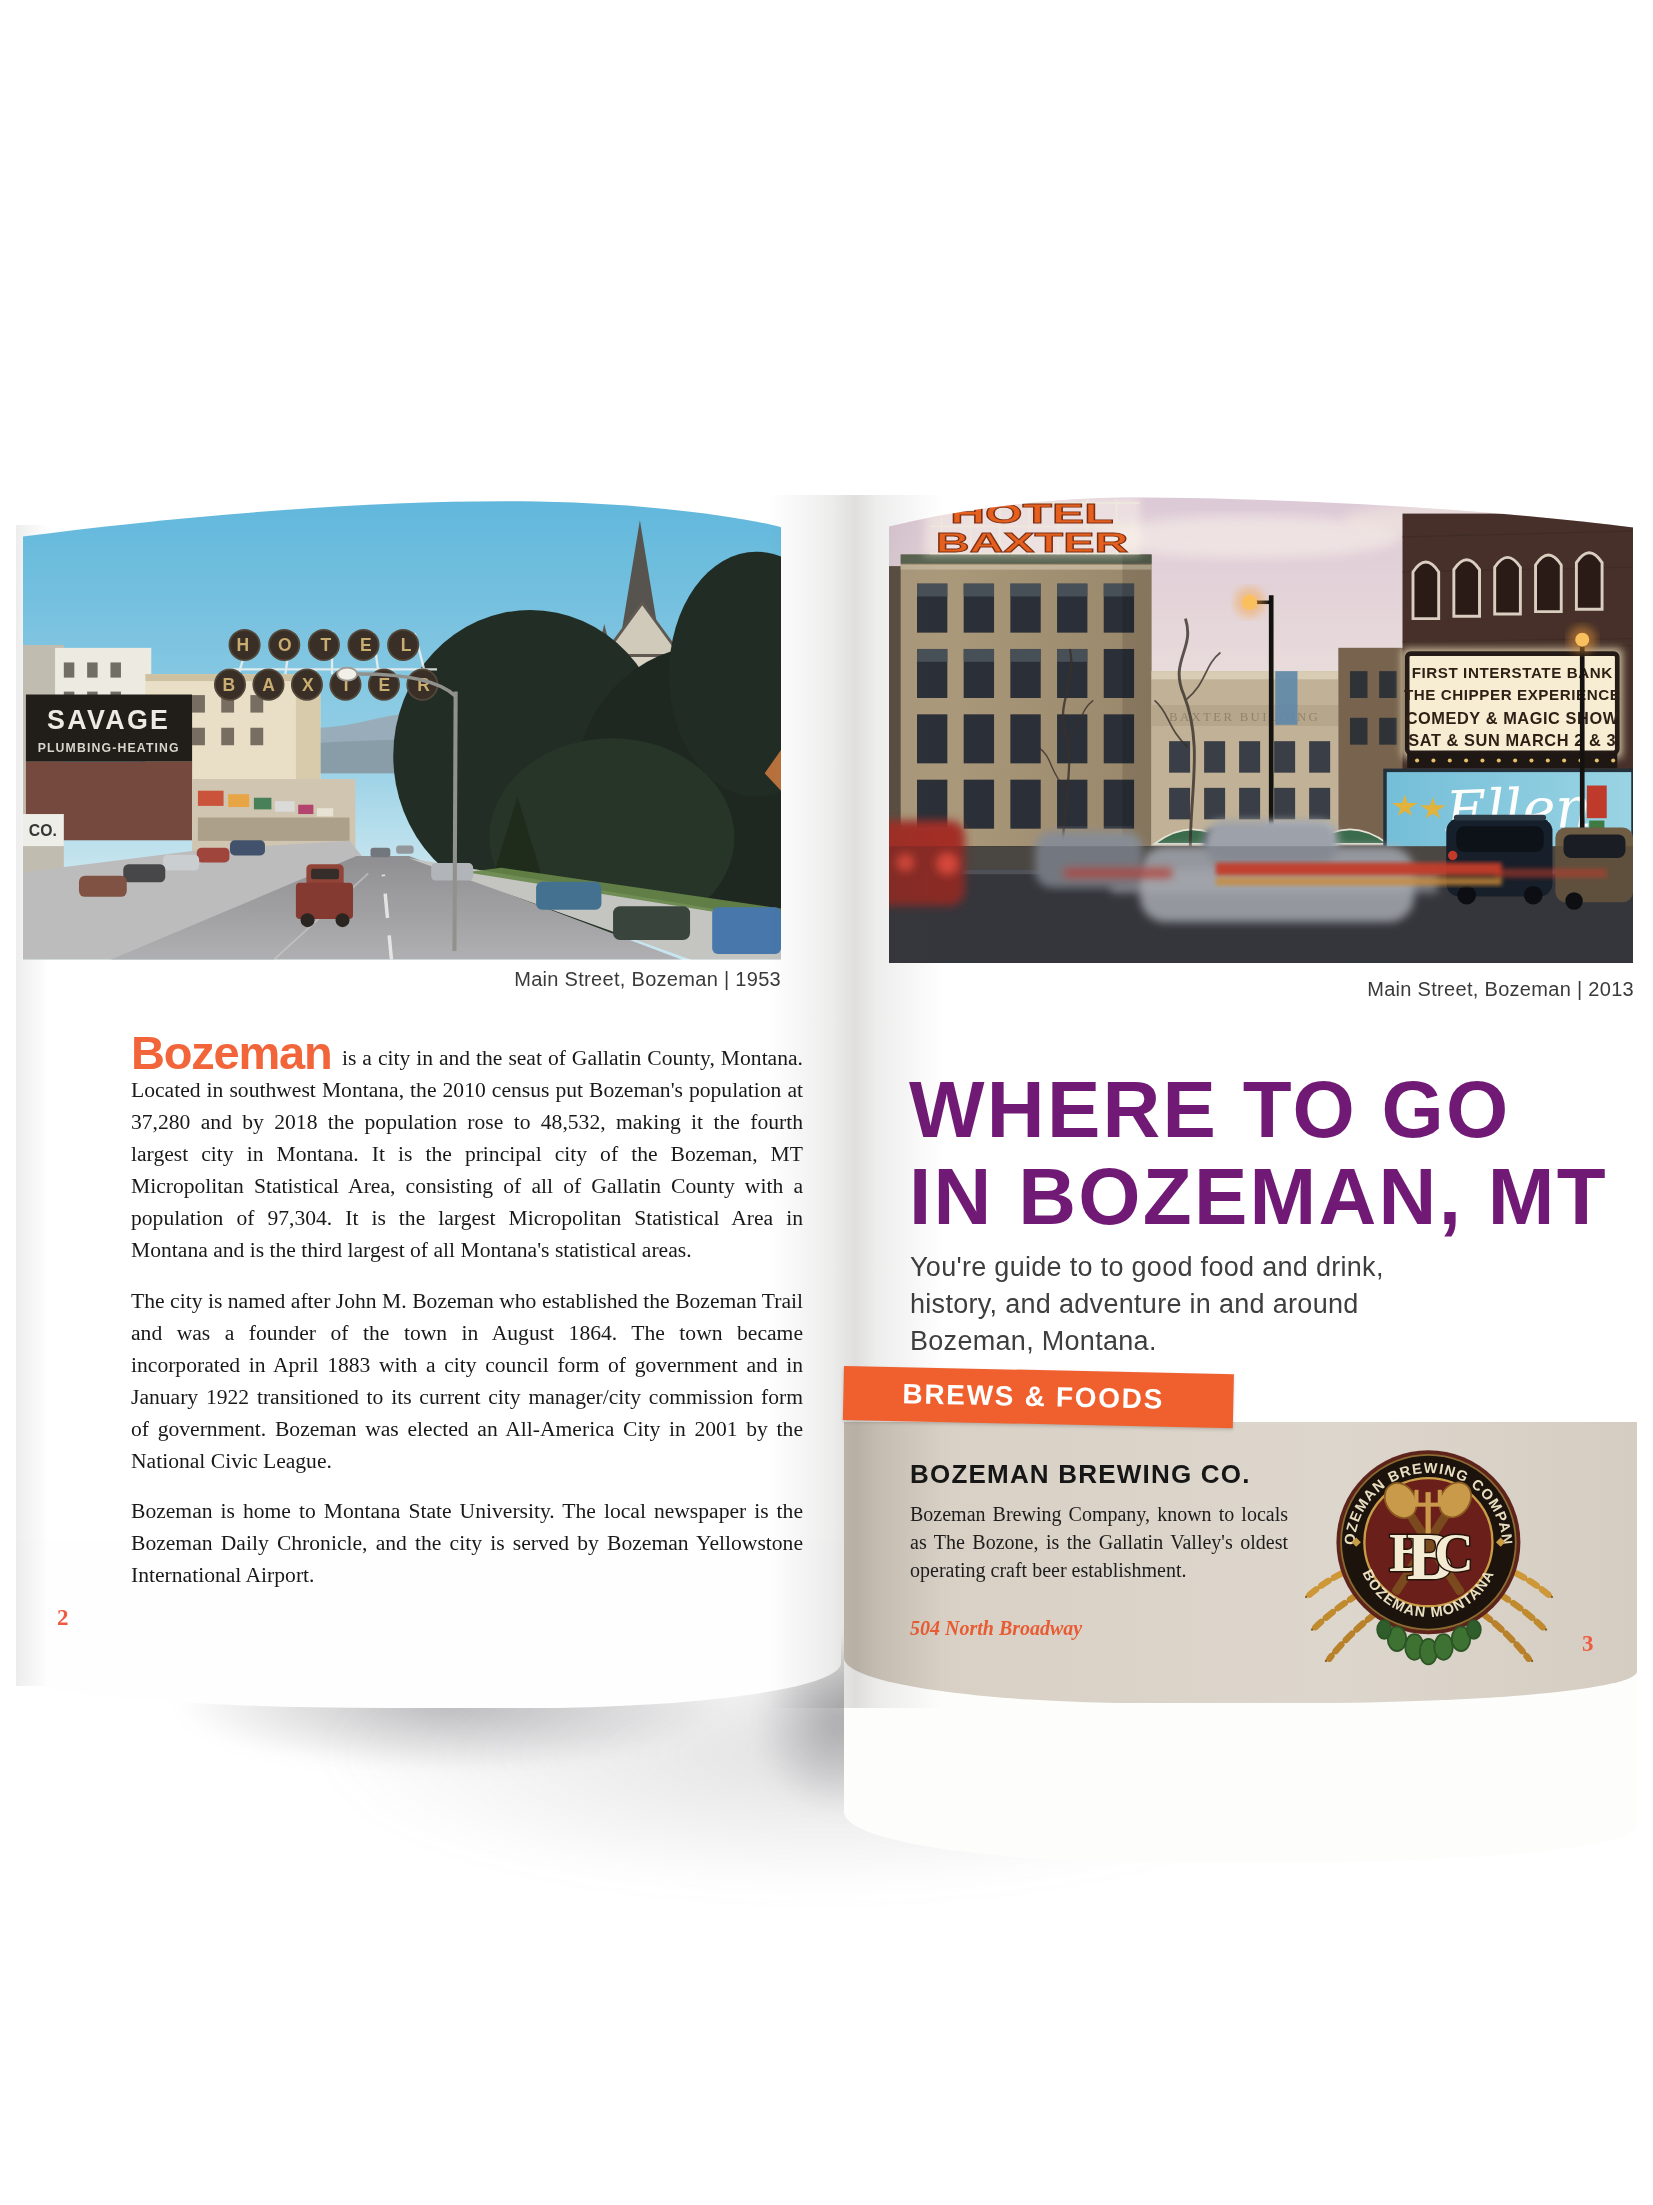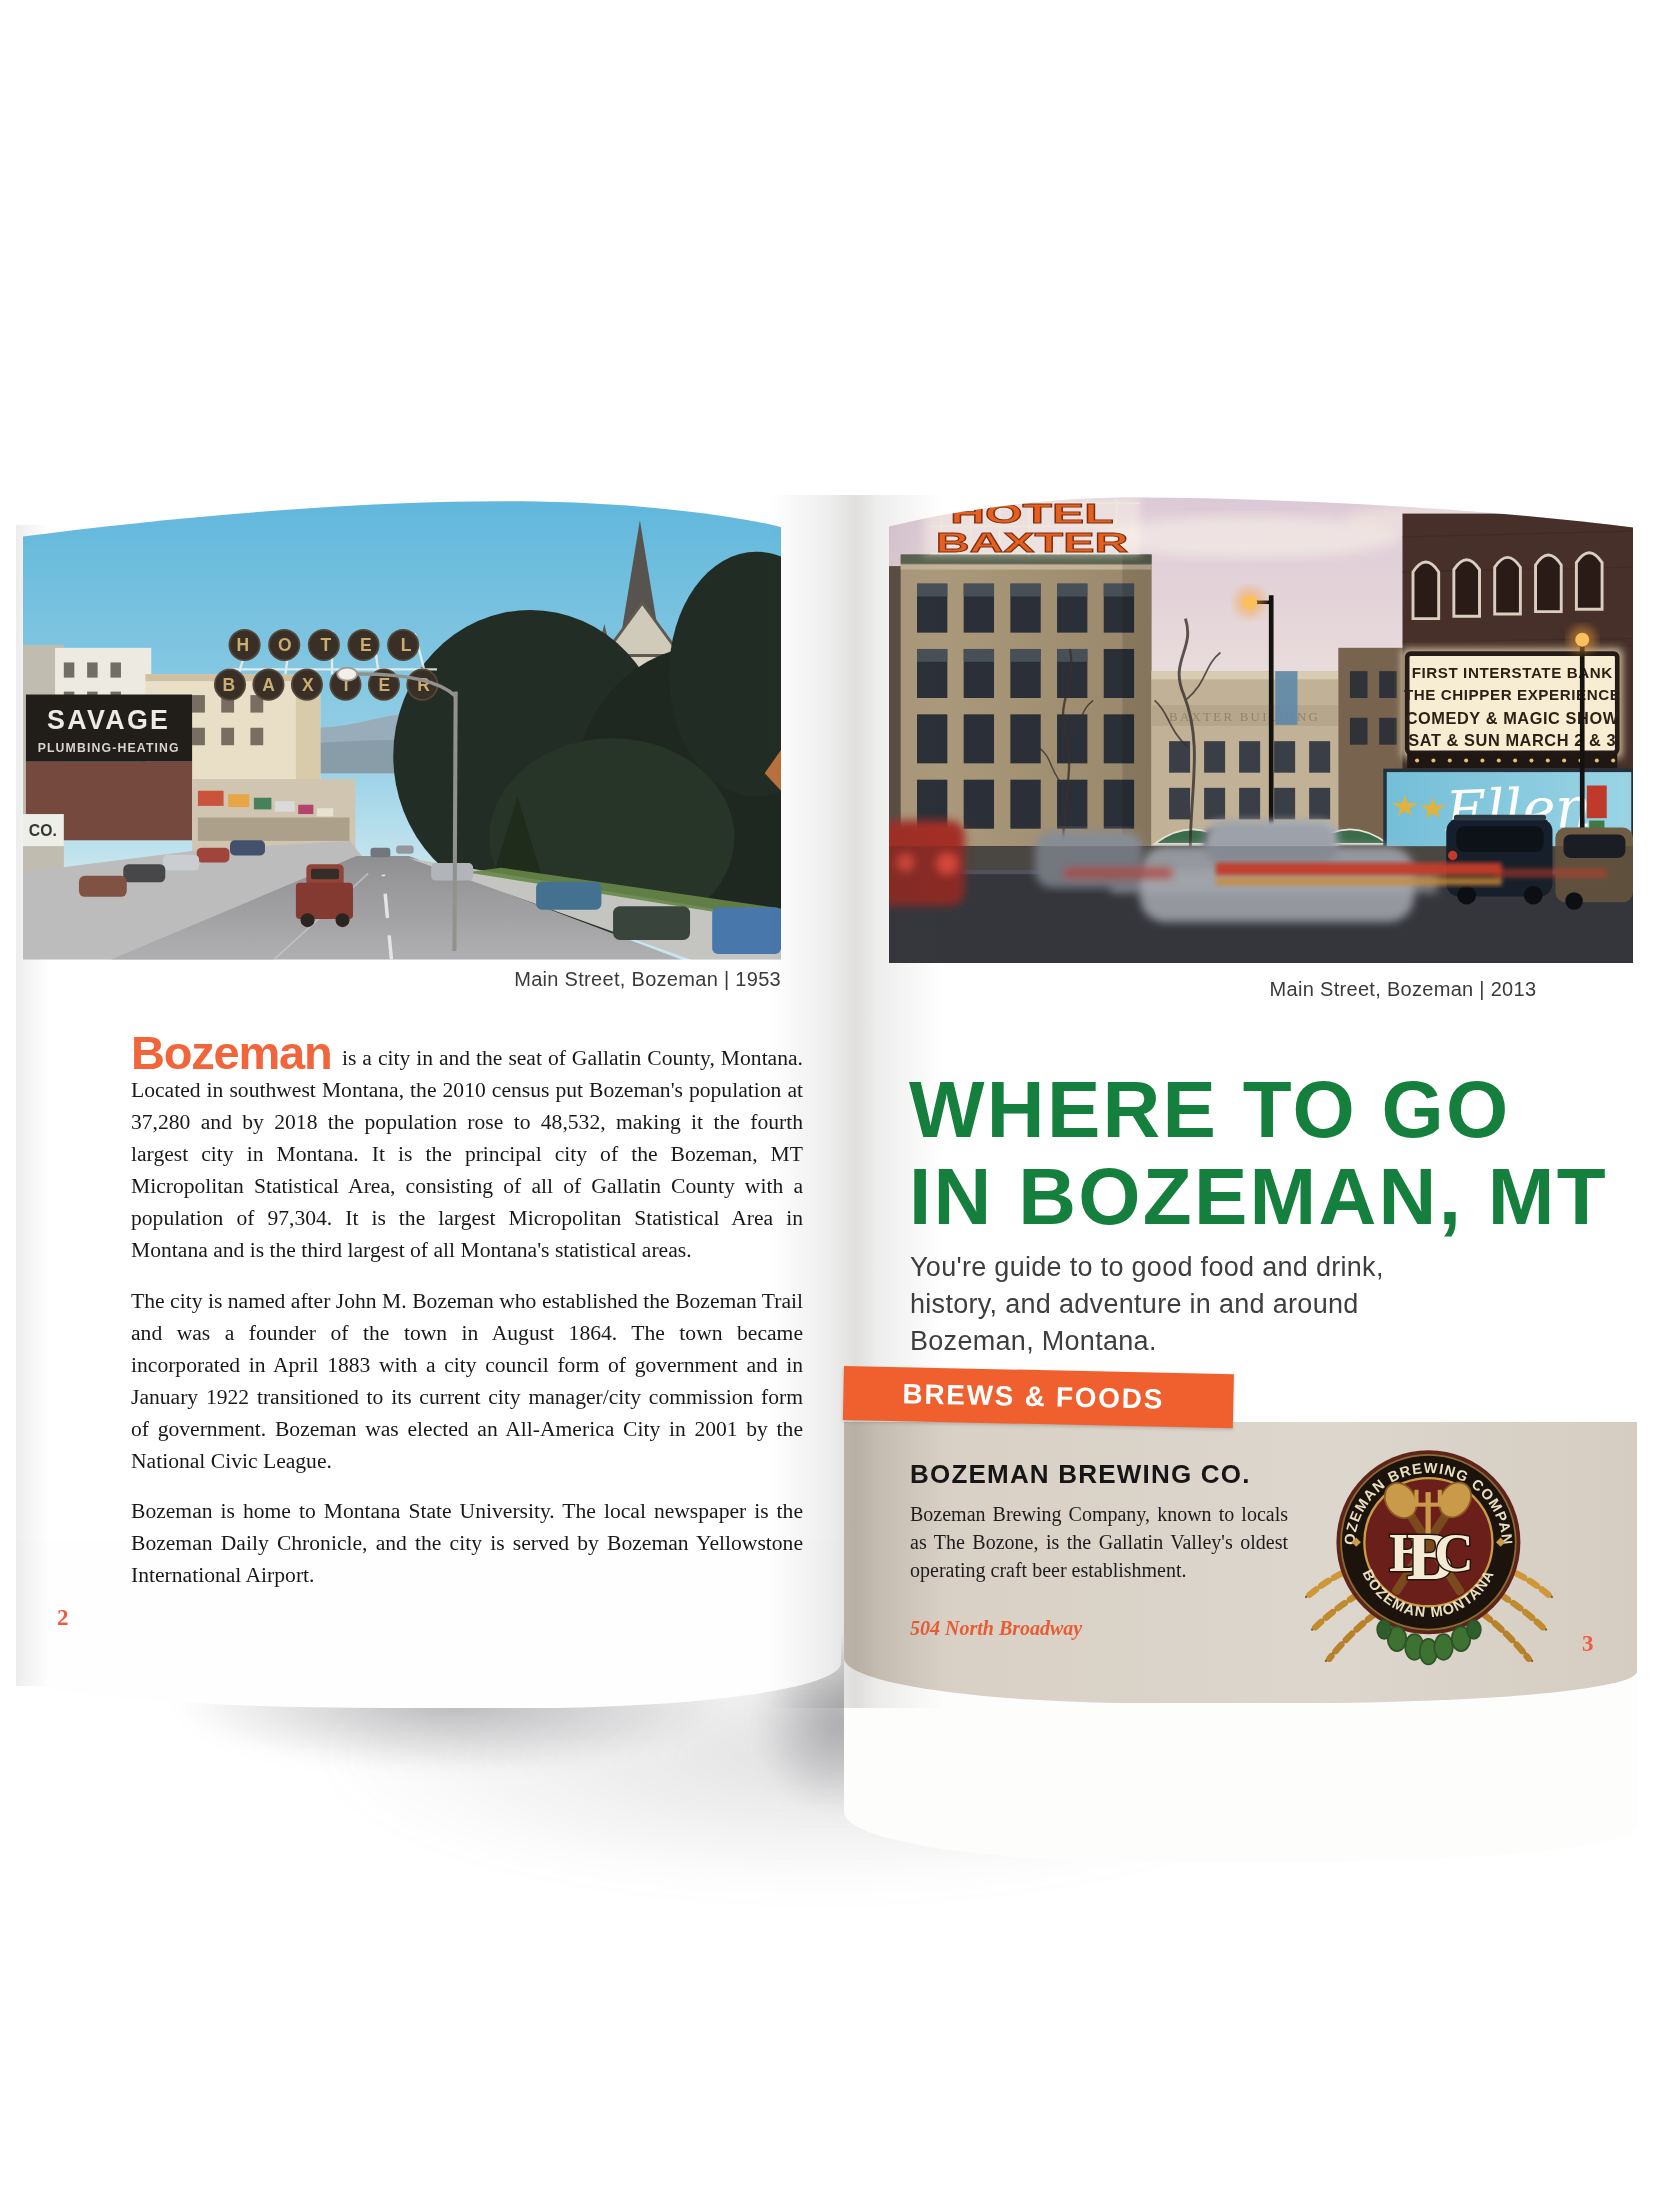--- a/index.html
+++ b/index.html
@@ -43,21 +43,21 @@
   .left-text{left:131px;top:1042px;width:672px;z-index:3;
     font-family:"Liberation Serif",serif;font-size:21.6px;line-height:32px;color:#191919;
     text-align:justify;}
   .left-text p{margin:0 0 18.7px 0;}
   .lead-word{font-family:"Liberation Sans",sans-serif;font-weight:bold;font-size:47px;
     color:#F2653A;letter-spacing:-1.2px;line-height:0;vertical-align:-3.5px;margin-right:10.5px;}
 
   .pagenum{z-index:4;font-family:"Liberation Serif",serif;font-weight:bold;font-size:23px;color:#EE5B40;}
 
   
-  .title{left:909px;top:1066px;width:729px;z-index:3;color:#15803d;
+  .title{left:909px;top:1066px;width:729px;z-index:3;color:#701a75;
     font-weight:bold;font-size:80px;line-height:87px;letter-spacing:2.3px;}
   .subtitle{left:910px;top:1249px;width:537px;z-index:3;color:#3E3E3E;
     font-size:27px;line-height:37px;letter-spacing:0.3px;}
 
   .banner{left:844px;top:1366px;width:390px;height:54px;z-index:4;background:#F0602E;
     transform:rotate(1.2deg);transform-origin:left top;
     box-shadow:0 1.7px 3.5px rgba(0,0,0,.18);}
   .banner .banner-label{display:block;padding-left:59px;line-height:54px;color:#ffffff;
     font-weight:bold;font-size:28px;letter-spacing:1.7px;}
 
@@ -481,21 +481,21 @@
             <circle cx="28" cy="628" r="14" fill="#FF5140"></circle>
         </g>
         <g filter="url(#rb7)">
           <rect x="250" y="575" width="185" height="96" rx="30" fill="#878C94"></rect>
           <rect x="300" y="638" width="185" height="16" fill="#D6402E" opacity="0.8"></rect>
         </g>
       </g>
       <rect x="0" y="600" width="1275" height="200" fill="#1A1A22" opacity="0.18"></rect>
     </g>
   </svg>
-  <div class="abs caption" style="left:1199px;top:978px;width:408px;text-align:center;">Main Street, Bozeman | 2013</div>
+  <div class="abs caption" style="left:1226px;top:978px;width:408px;">Main Street, Bozeman | 2013</div>
 
   <div class="abs title">
     <div>WHERE TO GO</div>
     <div>IN BOZEMAN, MT</div>
   </div>
   <div class="abs subtitle">You're guide to to good food and drink, history, and adventure in and around Bozeman, Montana.</div>
 
   <div class="abs beige"></div>
   <div class="abs banner">
     <span class="banner-label">BREWS &amp; FOODS</span>

